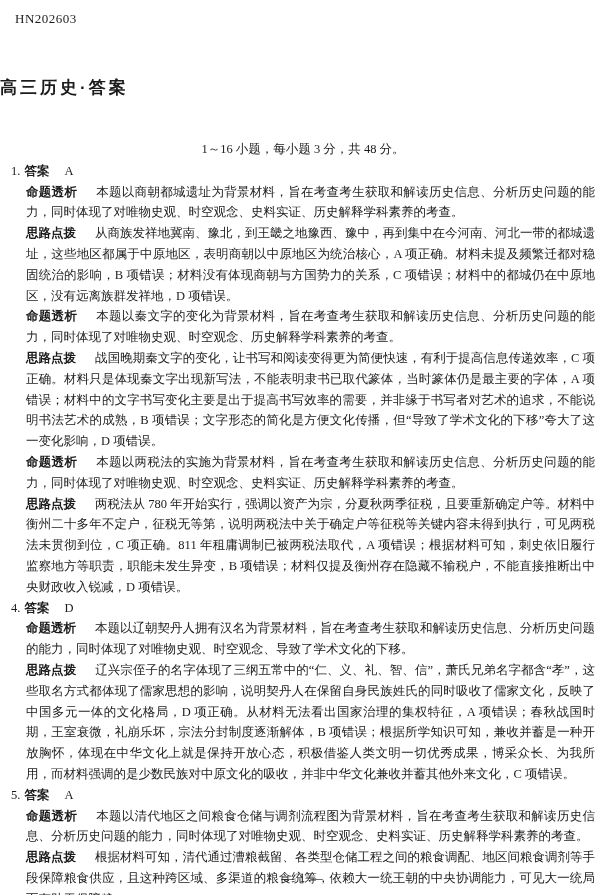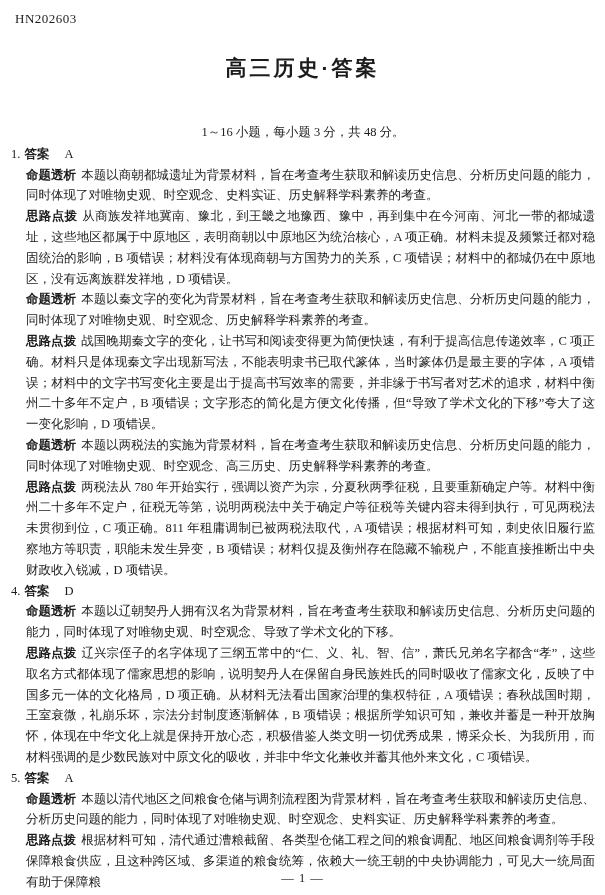--- a/index.html
+++ b/index.html
@@ -10,25 +10,25 @@
     color:#1b1b1b;
     font-family:"Liberation Serif", serif;
     font-size:12.5px;
   }
   .doc-code {
     position:absolute; top:11px; left:15px;
     font-size:13px; letter-spacing:0.5px;
     font-family:"Liberation Serif", serif;
   }
   .title {
-    padding-top:54px;
-    text-align:center;
+    padding-top:76px;
+    text-align:left;
     font-family:"Liberation Sans", sans-serif;
     font-weight:bold;
-    font-size:21px;
+    font-size:17px;
     letter-spacing:3px;
   }
   .body-flow { margin-top:40px; }
   .intro {
     margin:0 10px 1px 11px;
     line-height:20.8px;
     text-align:center;
   }
   .item { margin:0 10px 0 11px; }
   .answer-line { line-height:20.8px; }
@@ -39,21 +39,21 @@
   }
   .answer-line .ans {
     margin-left:15px;
     font-family:"Liberation Serif", serif;
   }
   .para {
     margin-left:15px;
     text-align:justify;
     line-height:20.8px;
   }
-  .para .lbl { margin-right:5px; }
+  .para .lbl { margin-right:19px; }
   .kai { }
   .footer {
     position:absolute;
     bottom:9px; left:0; right:0;
     text-align:center;
     font-size:12.5px;
     letter-spacing:1px;
   }
 </style>
 </head>
@@ -77,27 +77,27 @@
     <p class="para">
       <span class="lbl">思路点拨</span><span>从商族发祥地冀南、豫北，到王畿之地豫西、豫中，再到集中在今河南、河北一带的都城遗址，这些地区都属于中原地区，表明商朝以中原地区为统治核心，A 项正确。材料未提及频繁迁都对稳固统治的影响，B 项错误；材料没有体现商朝与方国势力的关系，C 项错误；材料中的都城仍在中原地区，没有远离族群发祥地，D 项错误。</span>
     </p>
   </div>
 
   <div class="item">
     <p class="para">
       <span class="lbl">命题透析</span><span class="kai">本题以秦文字的变化为背景材料，旨在考查考生获取和解读历史信息、分析历史问题的能力，同时体现了对唯物史观、时空观念、历史解释学科素养的考查。</span>
     </p>
     <p class="para">
-      <span class="lbl">思路点拨</span><span>战国晚期秦文字的变化，让书写和阅读变得更为简便快速，有利于提高信息传递效率，C 项正确。材料只是体现秦文字出现新写法，不能表明隶书已取代篆体，当时篆体仍是最主要的字体，A 项错误；材料中的文字书写变化主要是出于提高书写效率的需要，并非缘于书写者对艺术的追求，材料中衡州二十多年不定户，B 项错误；文字形态的简化是方便文化传播，但“导致了学术文化的下移”夸大了这一变化影响，D 项错误。</span>
+      <span class="lbl">思路点拨</span><span>战国晚期秦文字的变化，让书写和阅读变得更为简便快速，有利于提高信息传递效率，C 项正确。材料只是体现秦文字出现新写法，不能表明隶书已取代篆体，当时篆体仍是最主要的字体，A 项错误；材料中的文字书写变化主要是出于提高书写效率的需要，并非缘于书写者对艺术的追求，不能说明书法艺术的成熟，B 项错误；文字形态的简化是方便文化传播，但“导致了学术文化的下移”夸大了这一变化影响，D 项错误。</span>
     </p>
   </div>
 
   <div class="item">
     <p class="para">
-      <span class="lbl">命题透析</span><span class="kai">本题以两税法的实施为背景材料，旨在考查考生获取和解读历史信息、分析历史问题的能力，同时体现了对唯物史观、时空观念、高三历史、历史解释学科素养的考查。</span>
+      <span class="lbl">命题透析</span><span class="kai">本题以两税法的实施为背景材料，旨在考查考生获取和解读历史信息、分析历史问题的能力，同时体现了对唯物史观、时空观念、史料实证、历史解释学科素养的考查。</span>
     </p>
     <p class="para">
       <span class="lbl">思路点拨</span><span>两税法从 780 年开始实行，强调以资产为宗，分夏秋两季征税，且要重新确定户等。材料中衡州二十多年不定户，征税无等第，说明两税法中关于确定户等征税等关键内容未得到执行，可见两税法未贯彻到位，C 项正确。811 年租庸调制已被两税法取代，A 项错误；根据材料可知，刺史依旧履行监察地方等职责，职能未发生异变，B 项错误；材料仅提及衡州存在隐藏不输税户，不能直接推断出中央财政收入锐减，D 项错误。</span>
     </p>
   </div>
 
   <div class="item">
     <div class="answer-line">
       <span class="num">4.</span><span class="lbl">答案</span><span class="ans">D</span>
     </div>

